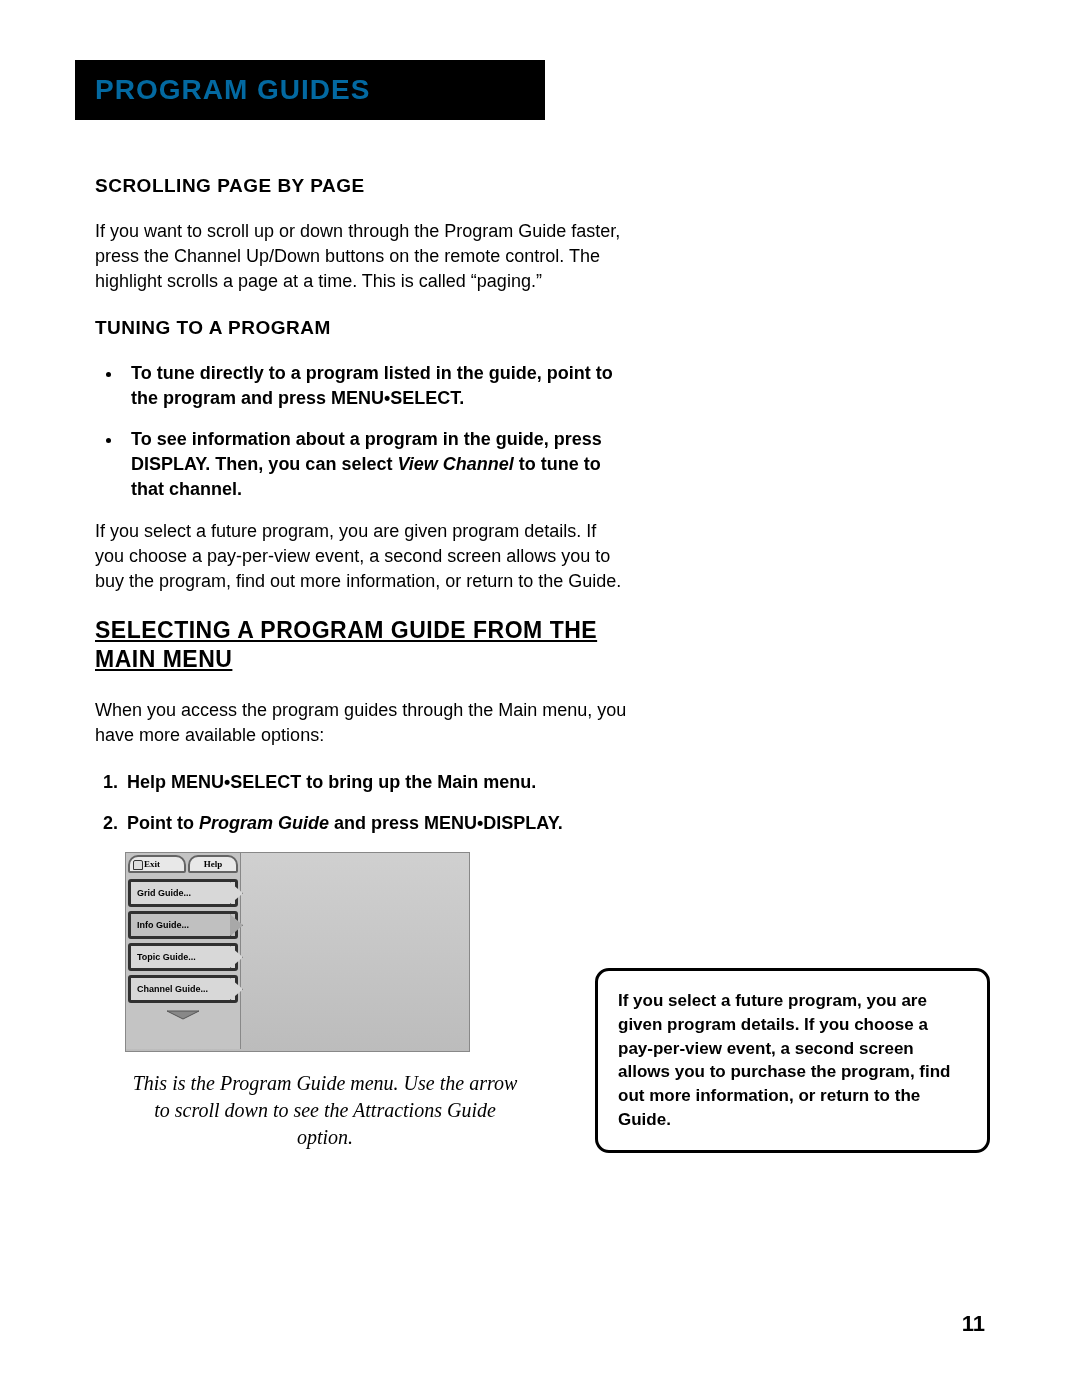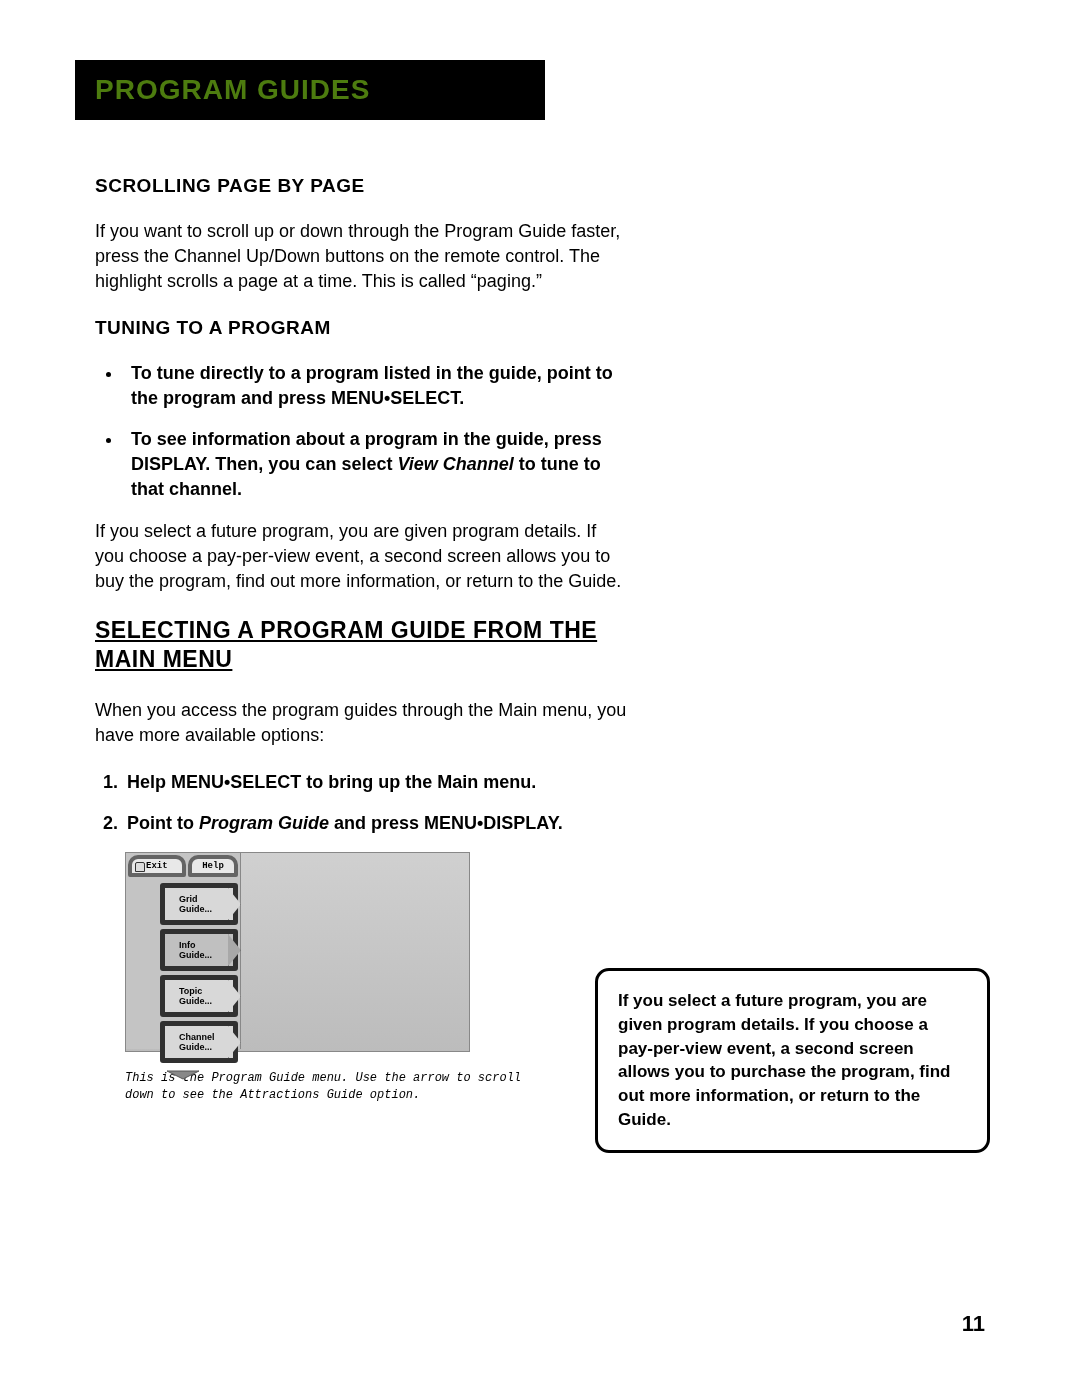--- a/index.html
+++ b/index.html
@@ -11,21 +11,21 @@
     position: relative;
     color: #000;
   }
   .page {
     padding: 60px 95px 60px 95px;
     position: relative;
     height: 100%;
   }
   .header-bar {
     background: #000;
-    color: #4d7c0f;
+    color: #0369a1;
     height: 60px;
     width: 470px;
     display: flex;
     align-items: center;
     padding-left: 20px;
     margin-bottom: 55px;
     margin-left: -20px;
   }
   .header-bar h1 {
     font-family: 'Trebuchet MS', 'Arial Black', sans-serif;
@@ -93,23 +93,23 @@
     position: relative;
     padding: 2px;
   }
   .menu-top {
     display: flex;
     gap: 2px;
     margin-bottom: 6px;
   }
   .menu-tab {
     background: #e8e8e8;
-    border: 4px solid #15803d;
+    border: 2px solid #15803d;
     border-radius: 10px 10px 2px 2px;
-    font-family: Liberation Mono, monospace;
+    font-family: Liberation Serif, serif;
     font-size: 9px;
     font-weight: bold;
     padding: 2px 6px;
     flex: 1;
     text-align: center;
     position: relative;
   }
   .menu-tab.exit::before {
     content: "";
     position: absolute;
@@ -117,29 +117,28 @@
     top: 3px;
     width: 8px;
     height: 8px;
     border: 1px solid #333;
     border-radius: 2px 2px 0 0;
     background: #ddd;
   }
   .menu-tab.exit { padding-left: 14px; text-align:left;}
   .menu-item {
     background: #d8d8d8;
-    border: 5px solid #4c1d95;
+    border: 3px solid #4c1d95;
     border-radius: 3px;
     font-family: Arial, sans-serif;
     font-size: 9px;
     font-weight: bold;
-    padding: 6px 14px;
+    padding: 6px 6px;
     margin-bottom: 4px;
     position: relative;
-    margin-left: 32px;
   }
   .menu-item::after {
     content: "";
     position: absolute;
     right: -8px;
     top: 0;
     bottom: 0;
     width: 12px;
     background: #d8d8d8;
     border: 1px solid #666;
@@ -151,27 +150,28 @@
   }
   .menu-item.selected::after {
     background: #a8a8a8;
   }
   .menu-scroll {
     text-align: center;
     margin-top: 2px;
   }
   .menu-scroll svg { display: inline-block; }
   .caption {
-    font-family: Liberation Mono, monospace;
+    font-family: Liberation Serif, serif;
     font-style: italic;
-    font-size: 12px;
+    font-size: 20px;
     line-height: 1.35;
     margin-top: 18px;
     margin-left: 30px;
     width: 400px;
+    text-align: center;
   }
   .sidebar-box {
     position: absolute;
     right: 90px;
     top: 968px;
     width: 395px;
     border: 3px solid #000;
     border-radius: 14px;
     padding: 18px 20px;
     font-family: 'Segoe UI', Arial, sans-serif;

